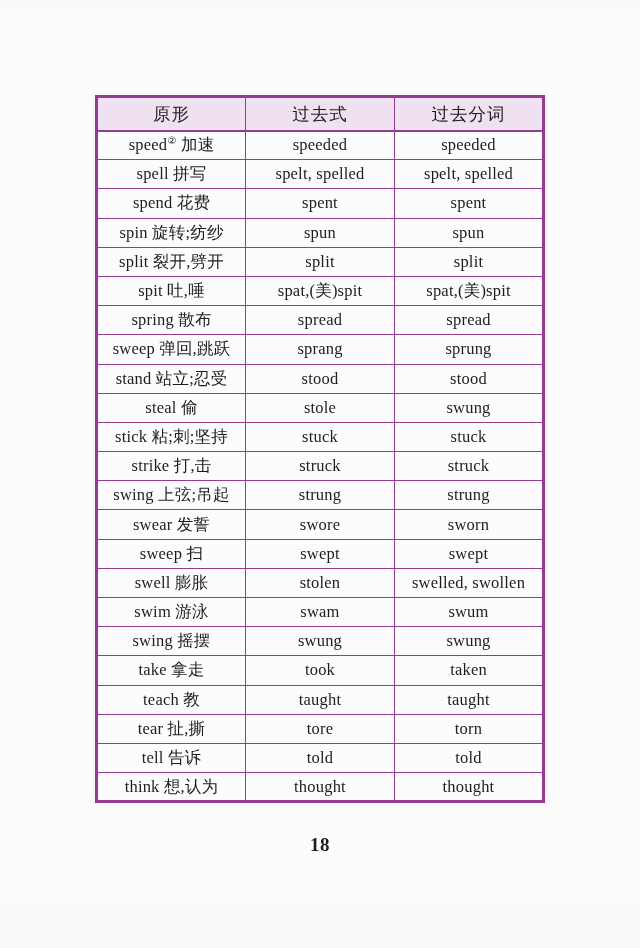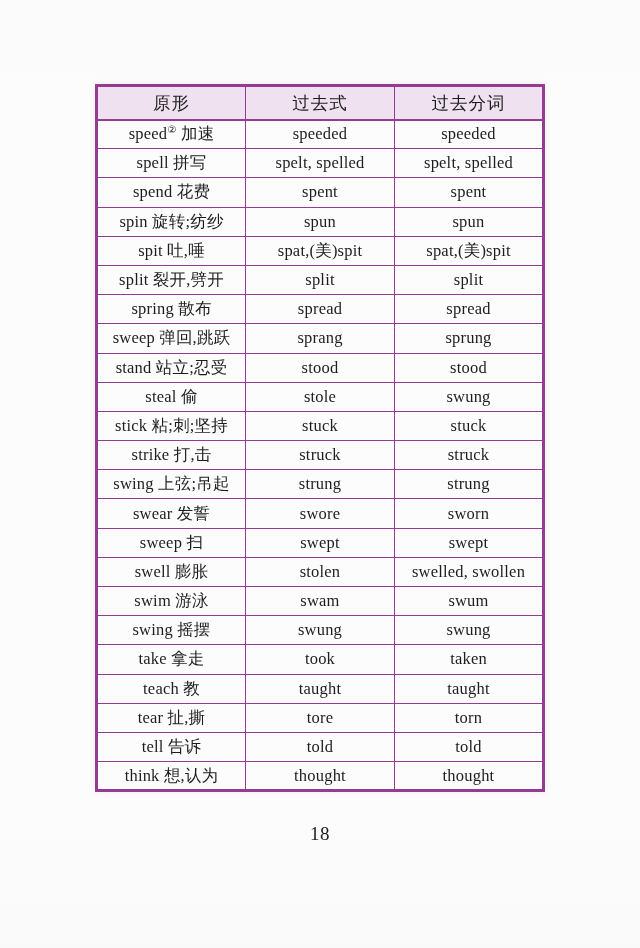--- a/index.html
+++ b/index.html
@@ -19,21 +19,21 @@
     height: 948px;
     background: linear-gradient(180deg, #fbfafb 0%, #fdfcfd 8%, #fdfcfd 88%, #faf9fa 100%);
     overflow: hidden;
   }
   .table-wrap {
     padding-top: 79px;
     width: 640px;
   }
   table.verb-table {
     width: 450px;
-    margin: 5px auto;
+    margin: 16px auto;
     border-collapse: collapse;
     table-layout: fixed;
     box-shadow: 0 0 7px rgba(120, 80, 120, 0.10);
   }
   table.verb-table, .verb-table th, .verb-table td {
     border: 1.6px solid #943C92;
   }
   table.verb-table {
     border-width: 3px;
   }
@@ -59,21 +59,21 @@
     font-size: 0.62em;
     vertical-align: super;
     line-height: 0;
   }
   .footer {
     margin-top: 31px;
     text-align: center;
   }
   .page-number {
     font-size: 19px;
-    font-weight: normal;
+    font-weight: bold;
     letter-spacing: 0.5px;
   }
 </style>
 </head>
 <body>
 
 <div class="page">
   <div class="table-wrap">
     <table class="verb-table">
       <thead>
@@ -98,28 +98,28 @@
             <td>spend 花费</td>
             <td>spent</td>
             <td>spent</td>
           </tr>
           <tr>
             <td>spin 旋转;纺纱</td>
             <td>spun</td>
             <td>spun</td>
           </tr>
           <tr>
+            <td>split 裂开,劈开</td>
+            <td>split</td>
+            <td>split</td>
+          </tr>
+          <tr>
             <td>spit 吐,唾</td>
             <td>spat,(美)spit</td>
             <td>spat,(美)spit</td>
-          </tr>
-          <tr>
-            <td>split 裂开,劈开</td>
-            <td>split</td>
-            <td>split</td>
           </tr>
           <tr>
             <td>spring 散布</td>
             <td>spread</td>
             <td>spread</td>
           </tr>
           <tr>
             <td>sweep 弹回,跳跃</td>
             <td>sprang</td>
             <td>sprung</td>

